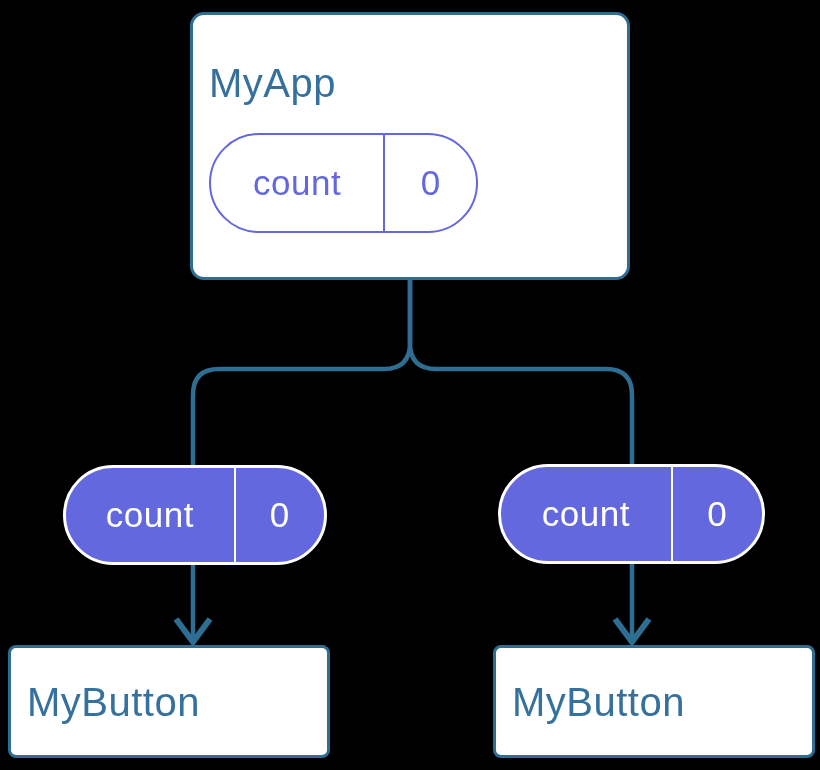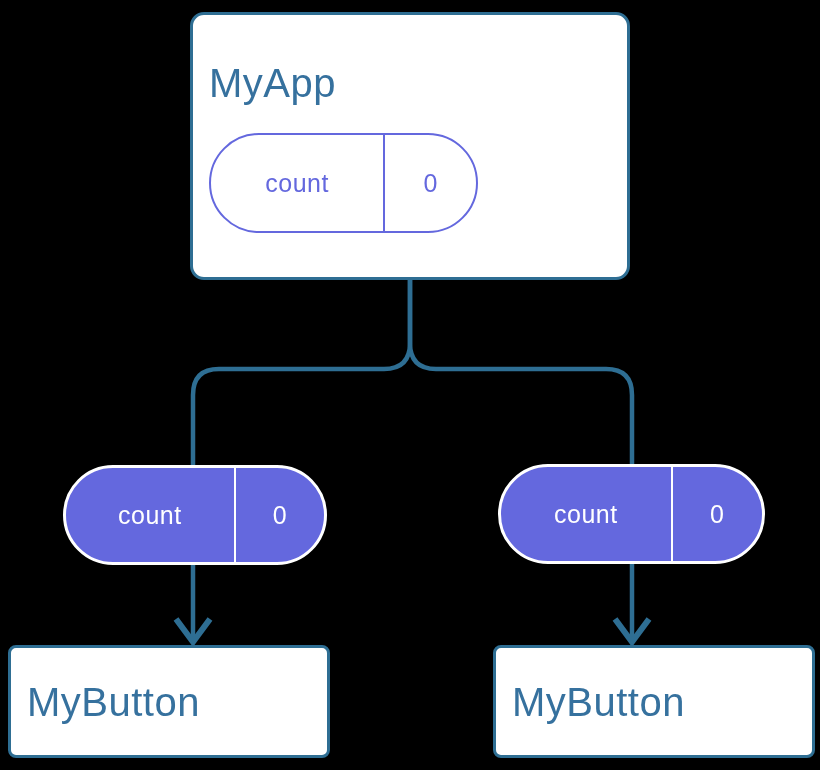--- a/index.html
+++ b/index.html
@@ -61,21 +61,21 @@
     font-size: 40px;
     font-weight: 500;
     letter-spacing: 0.5px;
     line-height: 1.2;
   }
   .pill {
     display: flex;
     align-items: stretch;
     border-radius: 999px;
     box-sizing: border-box;
-    font-size: 25px;
+    font-size: 35px;
     letter-spacing: 0.5px;
     overflow: hidden;
   }
   .pill .pill-name {
     flex: 0 0 65%;
     display: flex;
     align-items: center;
     justify-content: center;
   }
   .pill .pill-value {

